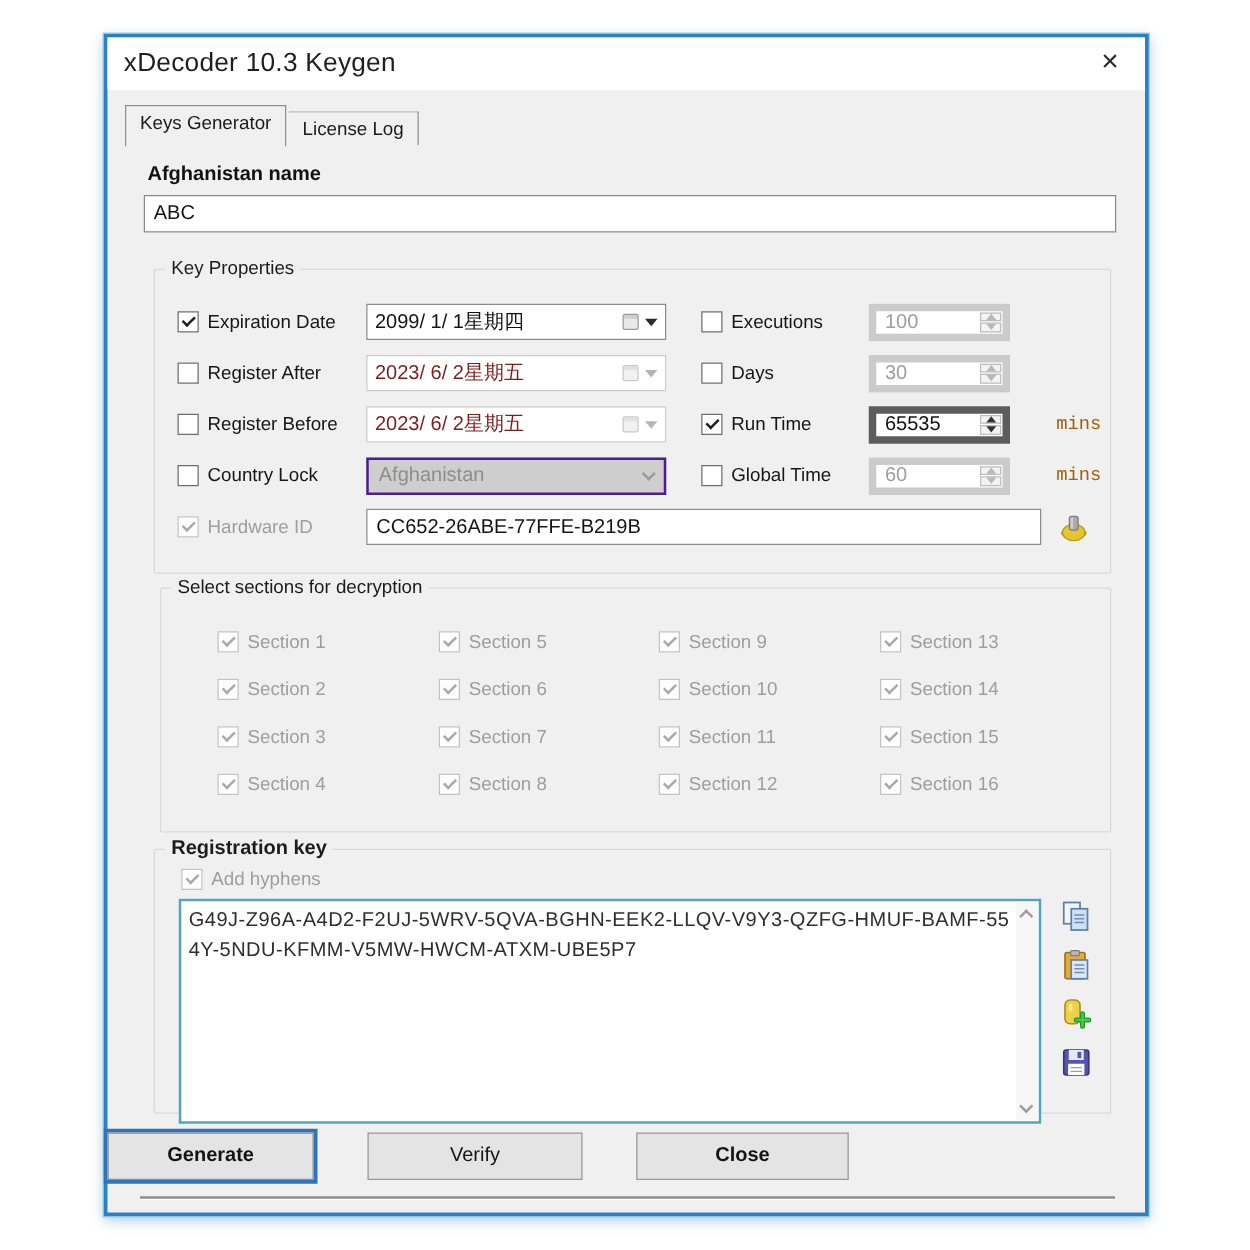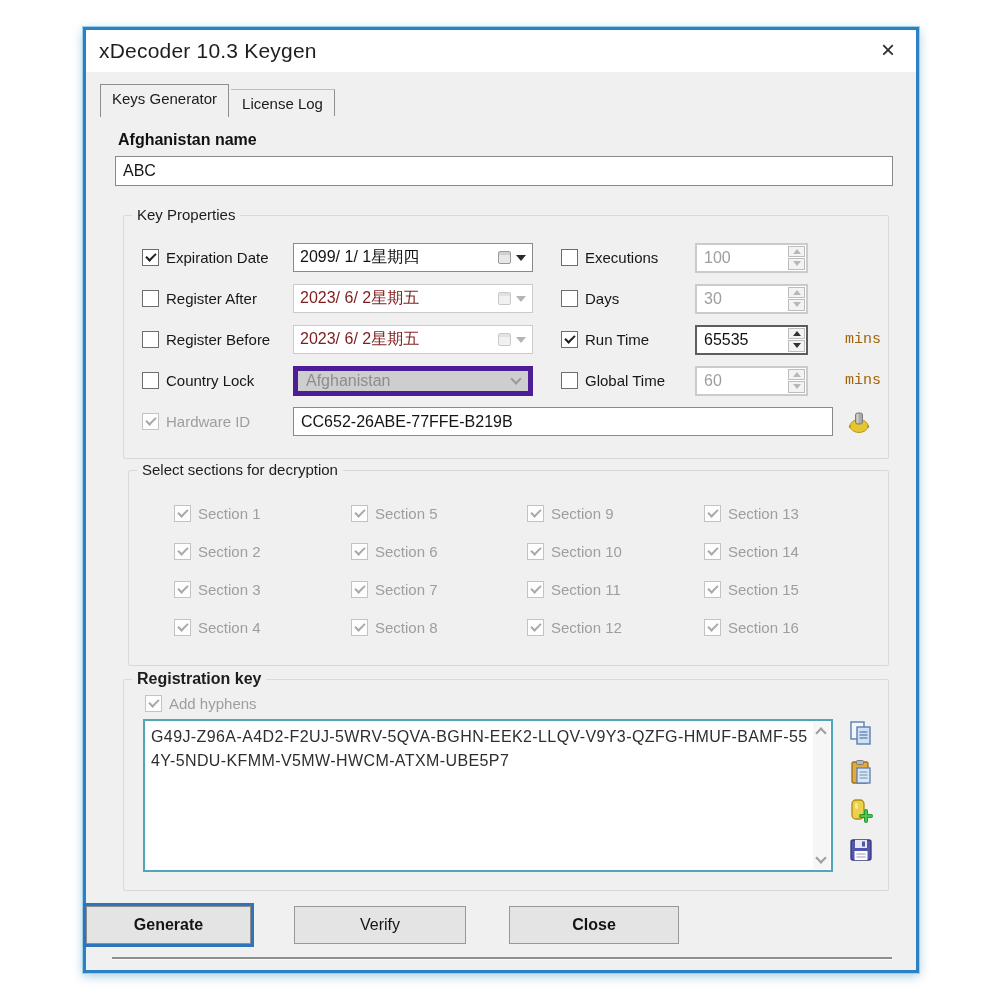--- a/index.html
+++ b/index.html
@@ -49,27 +49,27 @@
     align-items:center;padding:0 6px;font-size:16px;color:#121212;}
   .date-field .dval{flex:1;white-space:nowrap;overflow:hidden;}
   .date-field.dis{border-color:#cbcbcb;color:#7f1d1d;}
   .cal-ico{width:13px;height:13px;border:1px solid #9a9a9a;background:#e8e8e8;border-radius:2px;
     box-shadow:inset 0 3px 0 #cfcfcf;margin-right:5px;flex:none;}
   .drop-arrow{width:0;height:0;border-left:5px solid transparent;border-right:5px solid transparent;
     border-top:6px solid #2a2a2a;flex:none;}
   .dis .drop-arrow{border-top-color:#b5b5b5;}
   .dis .cal-ico{border-color:#c9c9c9;background:#f1f1f1;box-shadow:inset 0 3px 0 #e2e2e2;}
 
-  .combo{width:240px;height:30px;background:#cecece;border:5px solid #4c1d95;display:flex;
+  .combo{width:240px;height:30px;background:#cecece;border:2px solid #4c1d95;display:flex;
     align-items:center;padding:0 8px;font-size:16px;color:#8d8d8d;}
   .combo .cval{flex:1;}
   .chev{width:8px;height:8px;border-right:2px solid #9a9a9a;border-bottom:2px solid #9a9a9a;
     transform:rotate(45deg);margin-top:-4px;flex:none;}
 
-  .spin-field{width:113px;height:30px;background:#fff;border:2px solid #d946ef;display:flex;align-items:stretch;}
+  .spin-field{width:113px;height:30px;background:#fff;border:6px solid #d946ef;display:flex;align-items:stretch;}
   .spin-field .sval{flex:1;display:flex;align-items:center;padding-left:7px;font-size:16px;color:#121212;}
   .spin-field.dis{border-color:#cbcbcb;}
   .spin-field.dis .sval{color:#9e9e9e;}
   .spin-btns{width:17px;display:flex;flex-direction:column;margin:1px;}
   .spin-btn{flex:1;border:1px solid #bdbdbd;background:#f3f3f3;display:flex;align-items:center;justify-content:center;}
   .spin-btn+.spin-btn{margin-top:1px;}
   .tri-up{width:0;height:0;border-left:4px solid transparent;border-right:4px solid transparent;border-bottom:5px solid #333;}
   .tri-dn{width:0;height:0;border-left:4px solid transparent;border-right:4px solid transparent;border-top:5px solid #333;}
   .dis .tri-up{border-bottom-color:#b8b8b8;}
   .dis .tri-dn{border-top-color:#b8b8b8;}
@@ -326,21 +326,21 @@
     </div>
 
     <div class="groupbox" style="left:37px;top:649px;width:766px;height:212px;">
       <div class="gb-title bold-label" style="font-size:16px;">Registration key</div>
       <div class="cell-check" style="position:absolute;left:21px;top:15px;">
         <span class="cb dis checked"></span>
         <span class="cb-label dis-text">Add hyphens</span>
       </div>
     </div>
 
-    <div class="key-area" style="left:57px;top:689px;width:690px;height:153px;">
+    <div class="key-area" style="left:57px;top:689px;width:690px;height:180px;">
       <div class="key-text">G49J-Z96A-A4D2-F2UJ-5WRV-5QVA-BGHN-EEK2-LLQV-V9Y3-QZFG-HMUF-BAMF-554Y-5NDU-KFMM-V5MW-HWCM-ATXM-UBE5P7</div>
       <div class="key-scroll">
         <span class="sc-chev sc-up"></span>
         <span class="sc-chev sc-dn"></span>
       </div>
     </div>
 
     <div class="icon-col" style="left:762px;top:690px;">
       <span class="tool-ico">
         <svg width="26" height="26" viewBox="0 0 26 26">

